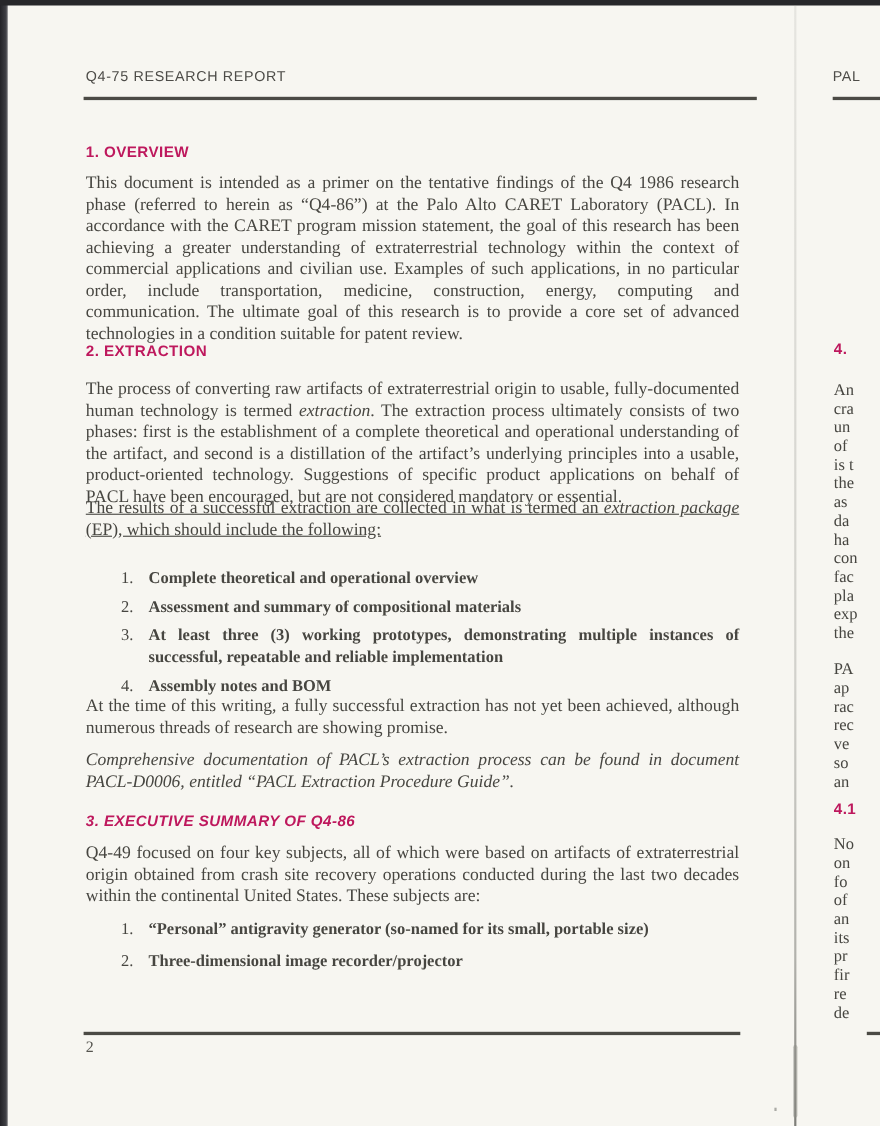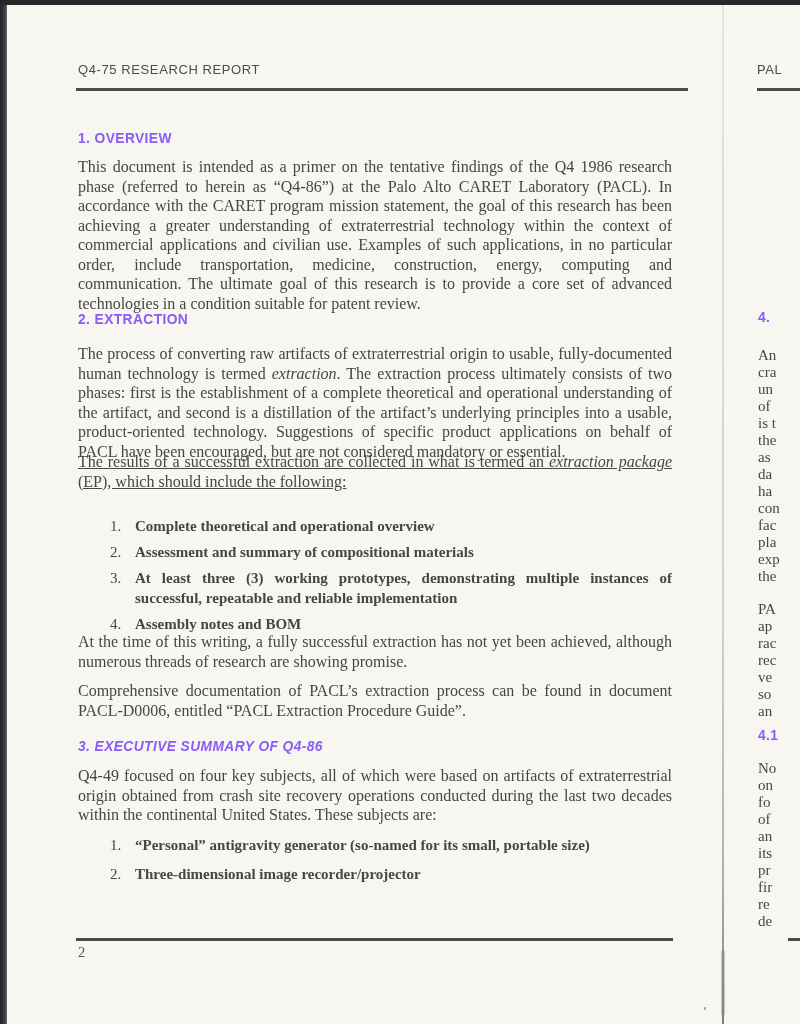--- a/index.html
+++ b/index.html
@@ -23,25 +23,25 @@
   
   .hdr-row { left:78px; top:62px; width:594px; display:flex; justify-content:space-between; }
   .hdr-txt { font-family:"Liberation Sans", sans-serif; font-size:13px; letter-spacing:0.6px; color:#4d4c48; }
   .rule    { height:3px; background:#4b4a45; }
   .rule-hdr { left:76px; top:88px;  width:612px; }
   .rule-ftr { left:76px; top:938px; width:597px; }
   .pageno  { left:78px; top:944px; font-size:14.5px; color:#55544f; }
 
   
   .h { font-family:"Liberation Sans", sans-serif; font-weight:bold; font-size:13.8px;
-       letter-spacing:0.4px; color:#8b5cf6; }
+       letter-spacing:0.4px; color:#be185d; }
   .p { left:78px; width:594px; font-size:16px; line-height:19.5px; color:#474641;
        text-align:justify; }
   .p em { font-style:italic; }
-  .note { }
+  .note { font-style:italic; }
 
   .ol { left:78px; width:594px; }
   .ol .row { display:flex; margin-bottom:6.5px; }
   .ol .num { flex:none; width:25px; margin-left:32px; font-size:15px; line-height:19.5px; color:#474641; }
   .ol .txt { flex:1; font-size:15px; line-height:19.5px; color:#474641; text-align:justify;font-weight:bold; }
 
   
   .edge-hdr  { left:757px; top:62px; }
   .edge-rule { left:757px; top:88px; width:43px; height:3px; background:#4b4a45; }
   .edge-h    { left:758px; }

